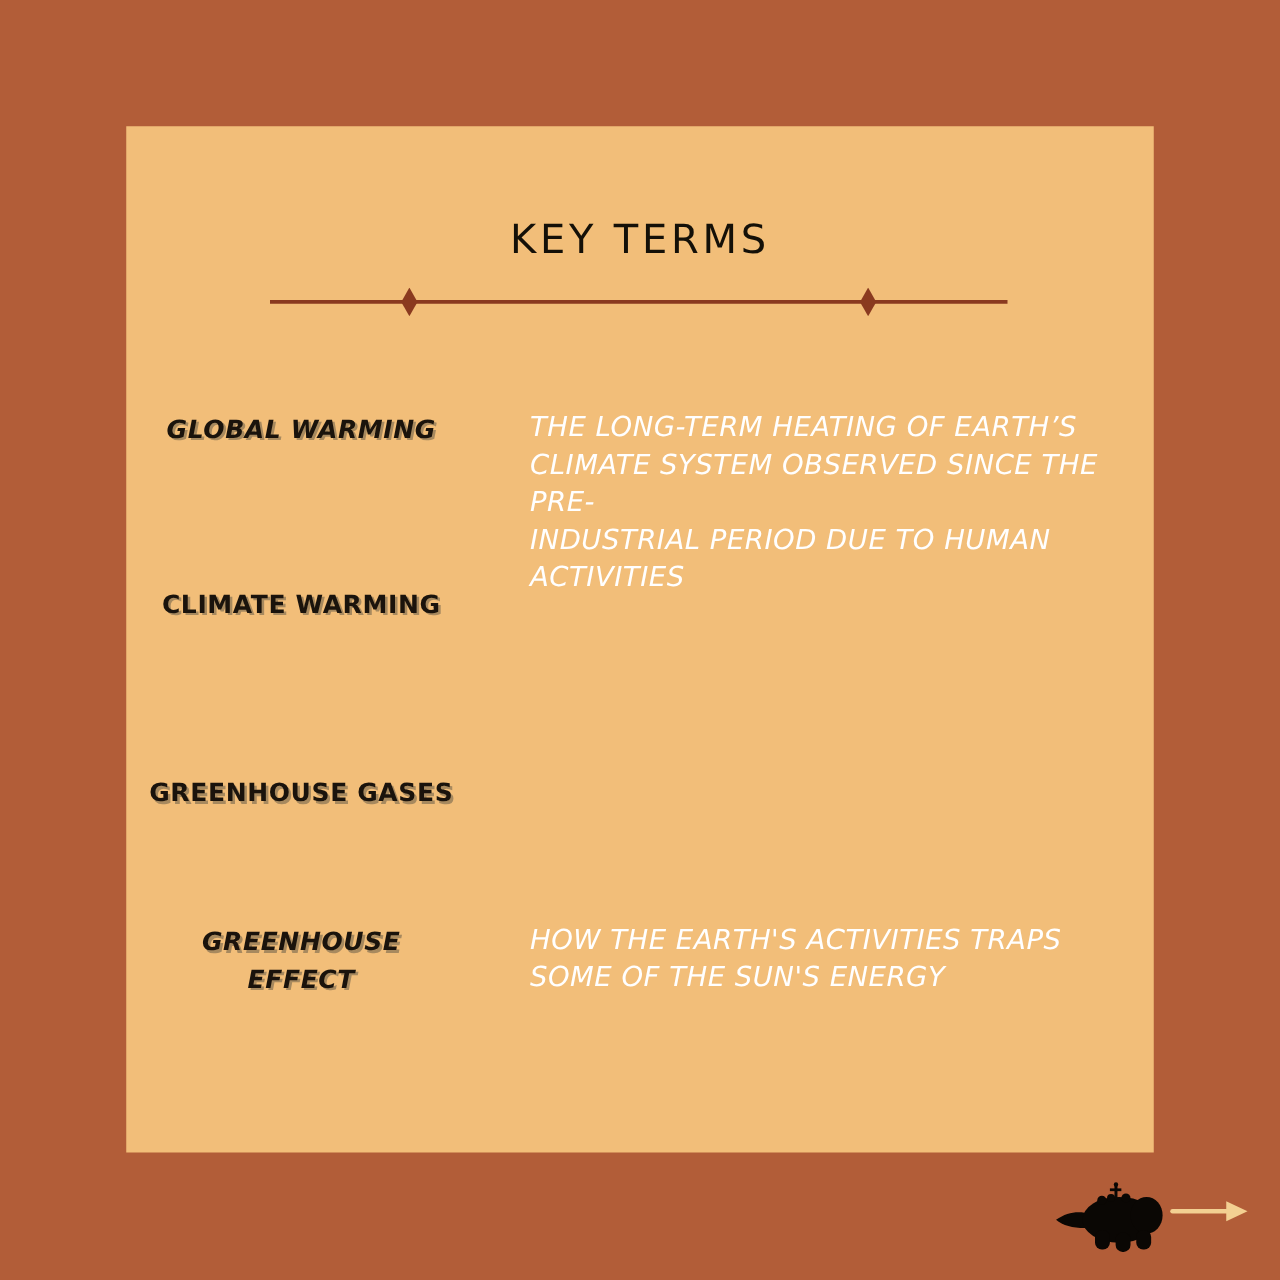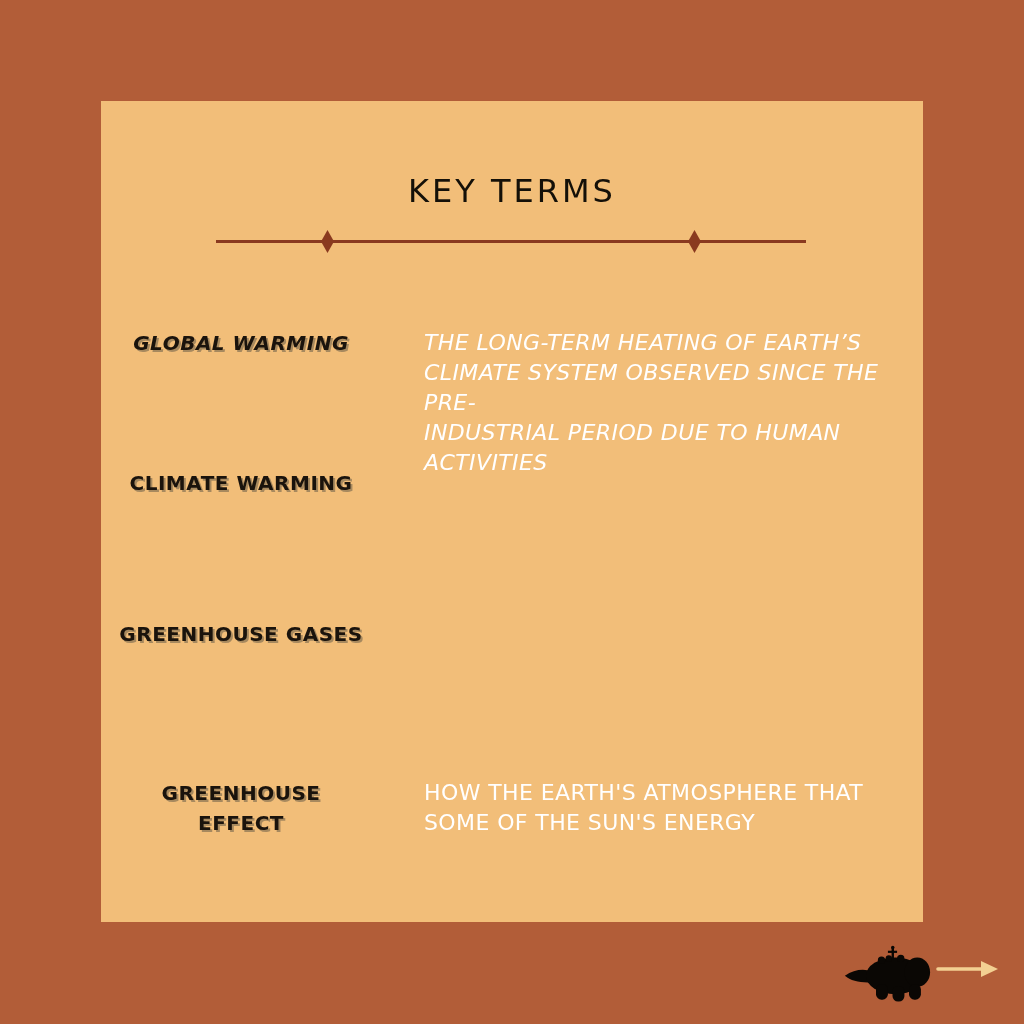--- a/index.html
+++ b/index.html
@@ -29,21 +29,21 @@
   .term-col{
     position:absolute;left:118px;width:246px;text-align:center;
     font-size:20px;line-height:30px;font-weight:bold;letter-spacing:.5px;
     color:#1a130c;text-shadow:2px 2px 0 rgba(105,92,72,.55);
   }
   .def-col{
     position:absolute;left:424px;width:465px;
     font-size:22px;line-height:30px;letter-spacing:.4px;
     color:#ffffff;white-space:pre-line;
   }
-  .r1{top:328px;font-style:italic;} .r2{top:468px;} .r3{top:607px;margin-top:12px;} .r4{top:778px;}
+  .r1{top:328px;font-style:italic;} .r2{top:468px;} .r3{top:607px;margin-top:12px;} .r4{top:738px;font-style:italic;}
   .bison{position:absolute;left:843px;top:944px;width:88px;height:60px;}
   .next-arrow{position:absolute;left:936px;top:959px;width:64px;height:20px;cursor:pointer;}
 </style>
 </head>
 <body>
 
 <div class="canvas">
 
   <div class="card"></div>
 
@@ -57,21 +57,21 @@
   <div class="def-col r1">THE LONG-TERM HEATING OF EARTH’S
 CLIMATE SYSTEM OBSERVED SINCE THE PRE-
 INDUSTRIAL PERIOD DUE TO HUMAN
 ACTIVITIES</div>
 
   <div class="term-col r2">CLIMATE WARMING</div>
 
   <div class="term-col r3">GREENHOUSE GASES</div>
 
   <div class="term-col r4">GREENHOUSE EFFECT</div>
-  <div class="def-col r4">HOW THE EARTH'S ATMOSPHERE THAT
+  <div class="def-col r4">HOW THE EARTH'S ACTIVITIES TRAPS
 SOME OF THE SUN'S ENERGY</div>
 
   <svg class="bison" viewBox="0 0 96 62" aria-hidden="true">
     <g fill="#0a0704">
 
       <path d="M2,33 C12,26 22,25 32,28 L33,40 C20,41 9,39 2,33 Z"></path>
 
       <ellipse cx="57" cy="33" rx="32" ry="20"></ellipse>
 
       <ellipse cx="81" cy="29" rx="14" ry="16"></ellipse>

